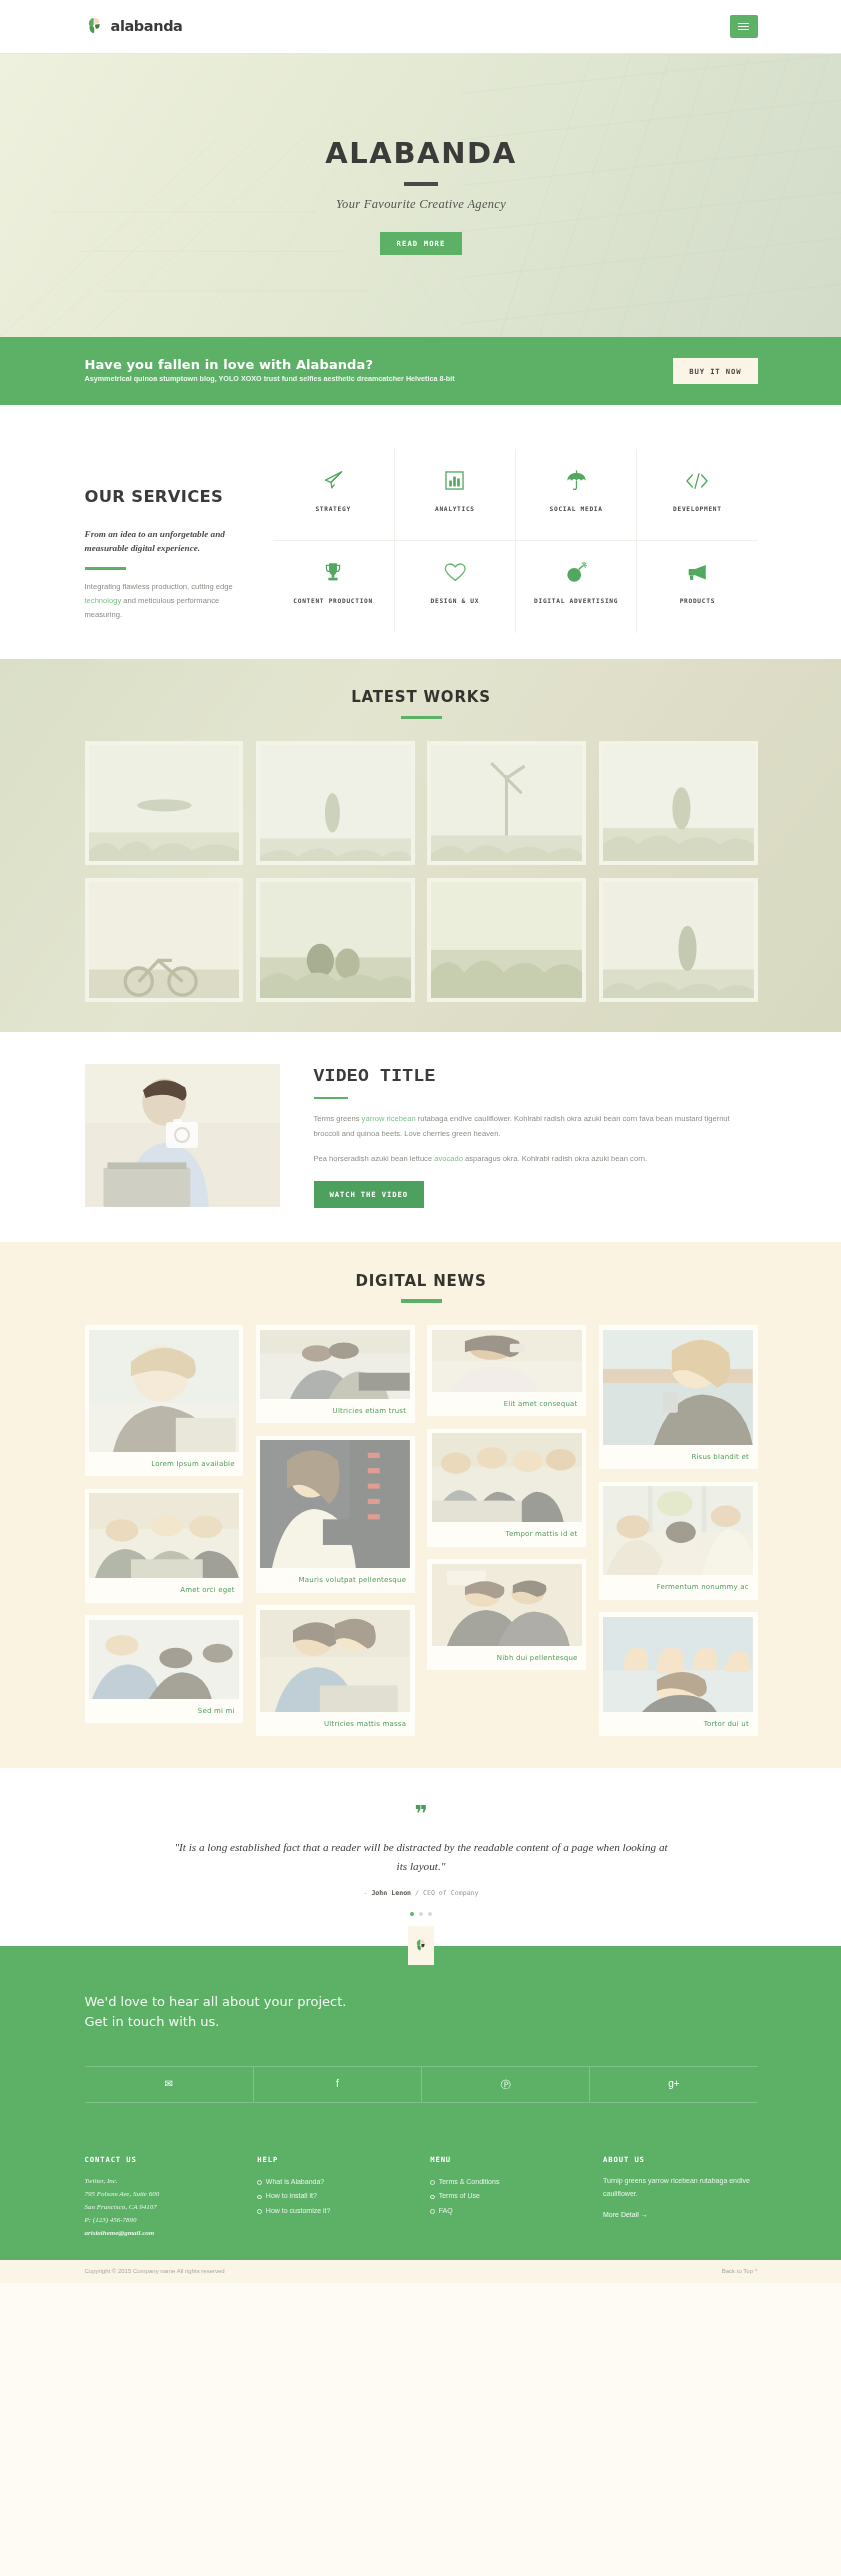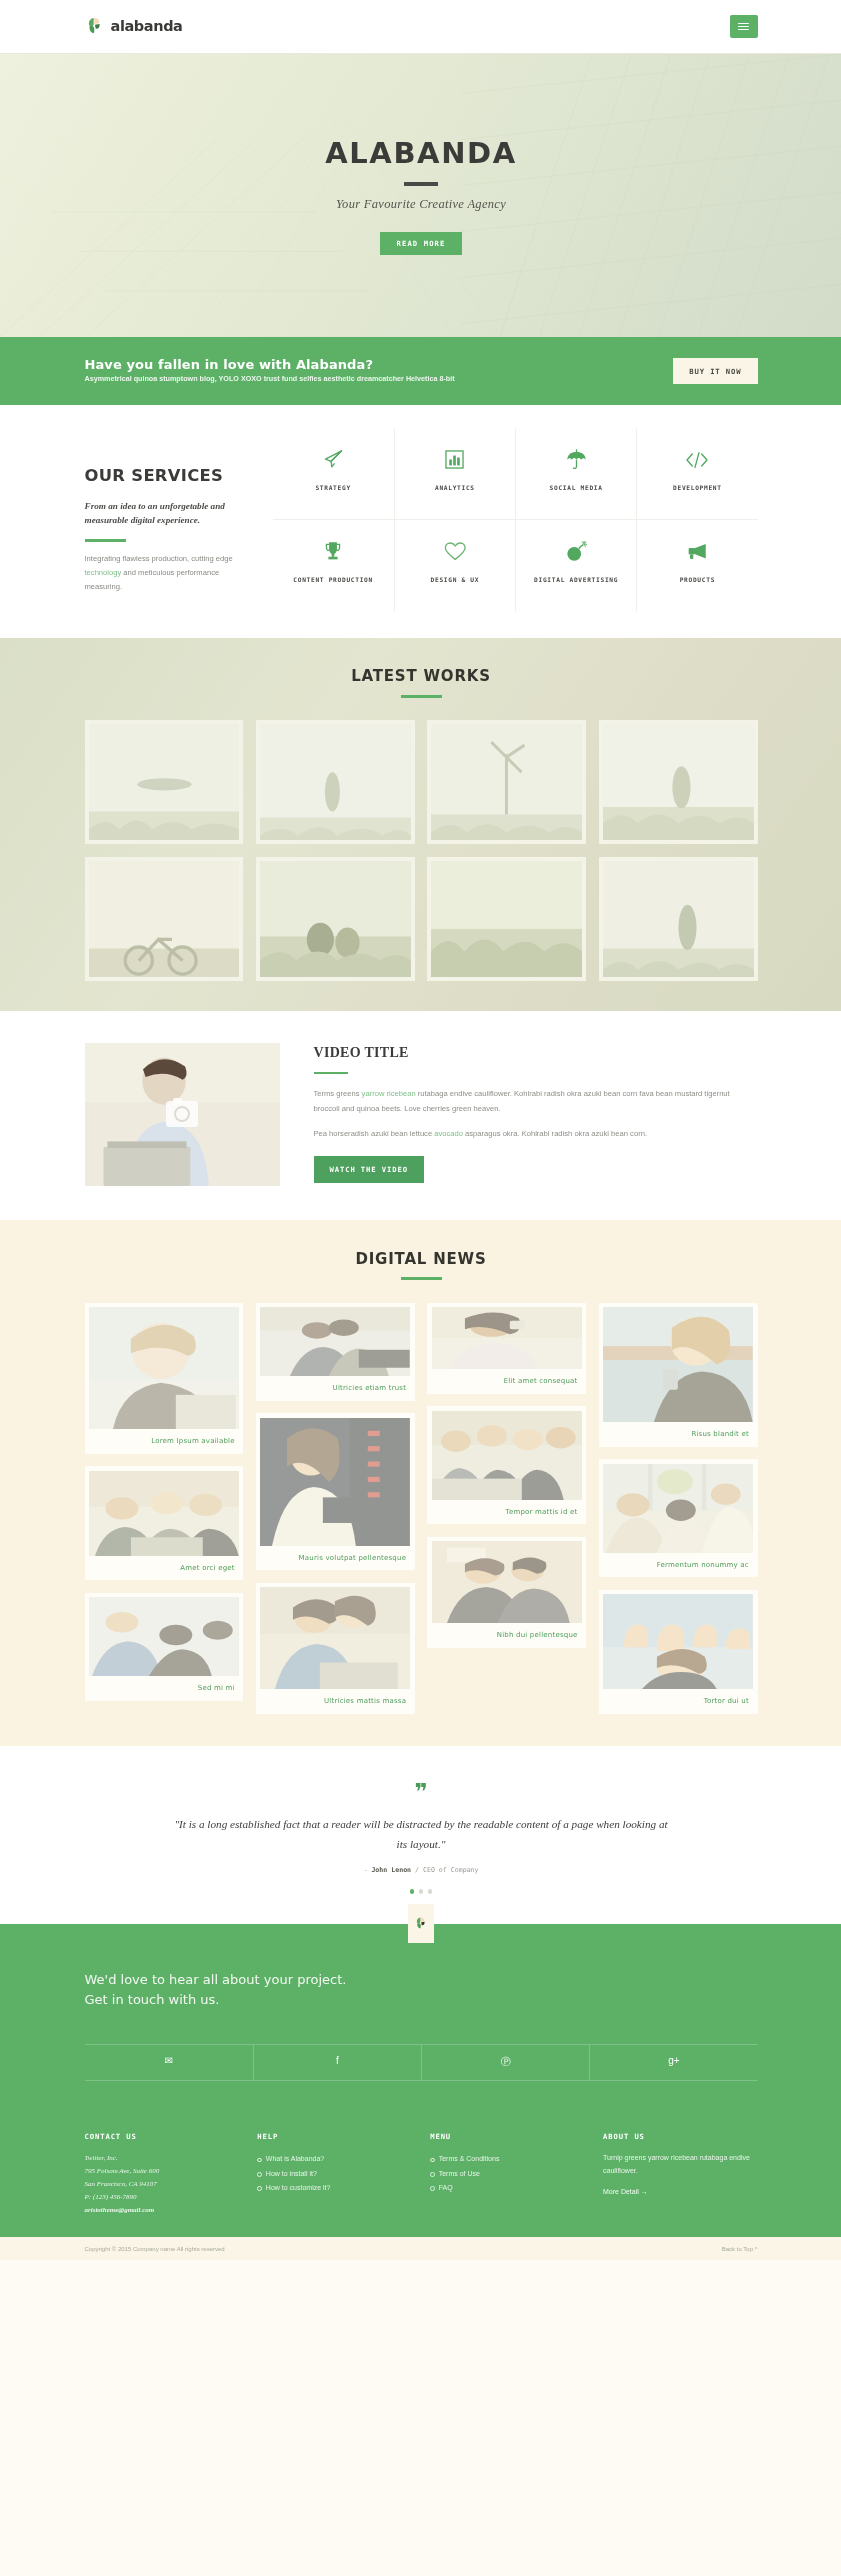--- a/index.html
+++ b/index.html
@@ -57,27 +57,27 @@
   .cta-text { max-width:460px; }
   .cta-title { font-size:13px; font-weight:bold; letter-spacing:0.1px; font-family:"DejaVu Sans", sans-serif; }
   .cta-sub { font-size:7.2px; line-height:1.7; margin-top:1px; color:#ecf6ec;font-weight:bold; }
   .btn-buy {
     background:#faf5e6; color:#4a4a45; border:none; padding:8.5px 16px;
     font-size:7.2px; letter-spacing:0.9px; font-weight:bold; white-space:nowrap;
     font-family:"DejaVu Sans Mono", monospace; cursor:pointer;
   }
 
   
-  .services { background:#fff; padding:23px 0 26px; }
+  .services { background:#fff; padding:44px 0 26px; }
   .services-inner { width:673px; margin:0 auto; display:flex; gap:24px; }
   .svc-left { width:164px; padding-top:38px; }
   .svc-h2 { font-family:"DejaVu Sans", sans-serif; font-size:16.4px; font-weight:bold; letter-spacing:0.3px; color:#3b3b39;}
   .svc-lead {
     font-family:"Liberation Serif", serif; font-style:italic; font-weight:bold;
-    font-size:9.2px; line-height:1.55; color:#4c4c48; margin-top:14px;
+    font-size:9.2px; line-height:1.55; color:#4c4c48; margin-top:21px;
   }
   .svc-rule { width:41px; height:2.6px; background:#5cb167; margin:11.2px 0 10px; }
   .svc-body { font-size:7.6px; line-height:1.85; color:#8a8a84; }
   .svc-body a { color:#7fbf87; text-decoration:none; }
   .svc-grid { flex:1; display:grid; grid-template-columns:repeat(4,1fr); }
   .svc-cell {
     display:flex; flex-direction:column; align-items:center; justify-content:flex-start;
     padding:18.4px 4px 20px; border-left:0.7px solid #f0efe9; border-bottom:0.7px solid #f0efe9;
     min-height:92px;
   }
@@ -119,21 +119,21 @@
     display:flex; align-items:center; justify-content:center;
   }
   .video-cam::before {
     content:""; width:12px; height:12px; border:2px solid #dcdcd2; border-radius:50%;
   }
   .video-cam::after {
     content:""; position:absolute; top:-3.3px; left:7.2px; width:9.2px; height:4.6px;
     background:rgba(255,255,255,.82); border-radius:2px 2px 0 0;
   }
   .video-copy { flex:1; padding-top:2.6px; }
-  .video-h2 { font-family:Liberation Serif, serif; font-size:14px; font-weight:bold; letter-spacing:0.3px; color:#3b3b39;}
+  .video-h2 { font-family:Liberation Mono, monospace; font-size:18px; font-weight:bold; letter-spacing:0.3px; color:#3b3b39;}
   .video-rule { width:34px; height:2.6px; background:#5cb167; margin:10.5px 0 12.5px; }
   .video-p { font-size:7.6px; line-height:1.95; color:#8e8e88; margin-bottom:10px; }
   .video-p a { color:#7fbf87; text-decoration:none; }
   .btn-watch {
     background:#4da05d; color:#fff; border:none; padding:9.2px 16px; margin-top:4.6px;
     font-size:7.2px; letter-spacing:0.9px; font-weight:bold;
     font-family:"DejaVu Sans Mono", monospace; cursor:pointer;
   }
 
   

